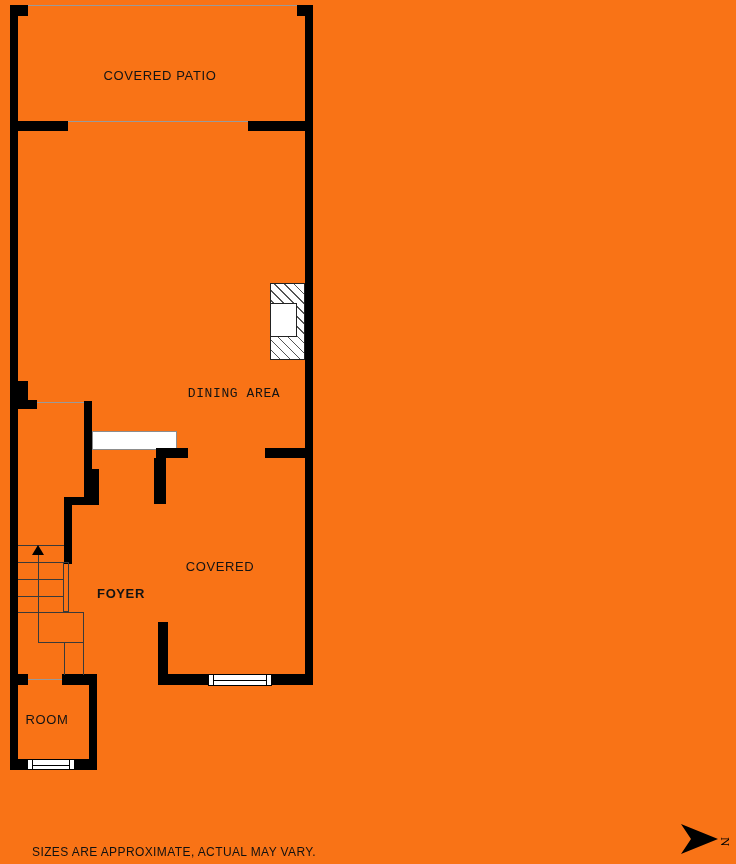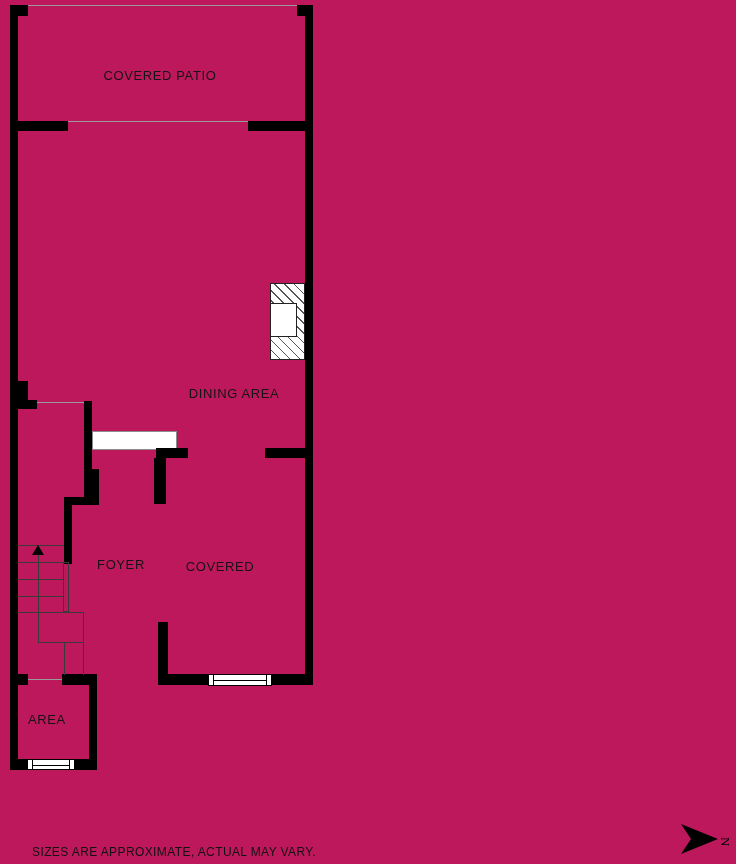--- a/index.html
+++ b/index.html
@@ -1,17 +1,17 @@
 <!DOCTYPE html>
 <html><head>
 <meta charset="utf-8">
 <style>
   html,body{margin:0;padding:0;background:#ffffff;}
   .canvas{
-    position:relative;width:736px;height:864px;background:#be185d;
+    position:relative;width:736px;height:864px;background:#f97316;
     font-family:"Liberation Sans", sans-serif;overflow:hidden;
   }
   .w{position:absolute;background:#000;}
   .gline{position:absolute;background:#9a9a9a;}
   .tline{position:absolute;background:#3a3a3a;}
   .room-label{
     position:absolute;color:#141414;font-size:13px;letter-spacing:0.6px;
     text-align:center;white-space:nowrap;
   }
   .counter{
@@ -104,24 +104,24 @@
   <div class="tline" style="left:18px;top:596px;width:46px;height:1px;"></div>
   <div class="tline" style="left:18px;top:612px;width:66px;height:1px;"></div>
   <div class="stair-rect" style="left:63px;top:562px;width:6px;height:50px;"></div>
   <div class="stair-rect" style="left:38px;top:612px;width:46px;height:31px;"></div>
   <div class="tline" style="left:64px;top:643px;width:1px;height:32px;"></div>
   <div class="tline" style="left:83px;top:643px;width:1px;height:32px;"></div>
   <div class="tline" style="left:38px;top:553px;width:1px;height:90px;"></div>
   <div class="arrowhead"></div>
 
   <div class="room-label" style="left:60px;top:68px;width:200px;">COVERED PATIO</div>
-  <div class="room-label" style="left:134px;top:386px;width:200px;">DINING AREA</div>
-  <div class="room-label" style="left:81px;top:557px;width:80px;">FOYER</div>
+  <div class="room-label" style="left:134px;top:386px;width:200px;font-family:Liberation Mono, monospace;">DINING AREA</div>
+  <div class="room-label" style="left:81px;top:586px;width:80px;font-weight:bold;">FOYER</div>
   <div class="room-label" style="left:180px;top:559px;width:80px;">COVERED</div>
-  <div class="room-label" style="left:17px;top:712px;width:60px;">AREA</div>
+  <div class="room-label" style="left:17px;top:712px;width:60px;">ROOM</div>
 
   <div class="disclaimer">SIZES ARE APPROXIMATE, ACTUAL MAY VARY.</div>
 
   <svg class="north" viewBox="0 0 64 44" xmlns="http://www.w3.org/2000/svg">
     <polygon points="9,6 46,21 9,36 19,21" fill="#000"></polygon>
     <text x="51" y="25" font-family="Liberation Serif, serif" font-size="13" fill="#000" transform="rotate(90 53 21)">N</text>
   </svg>
 
 </div>
 

